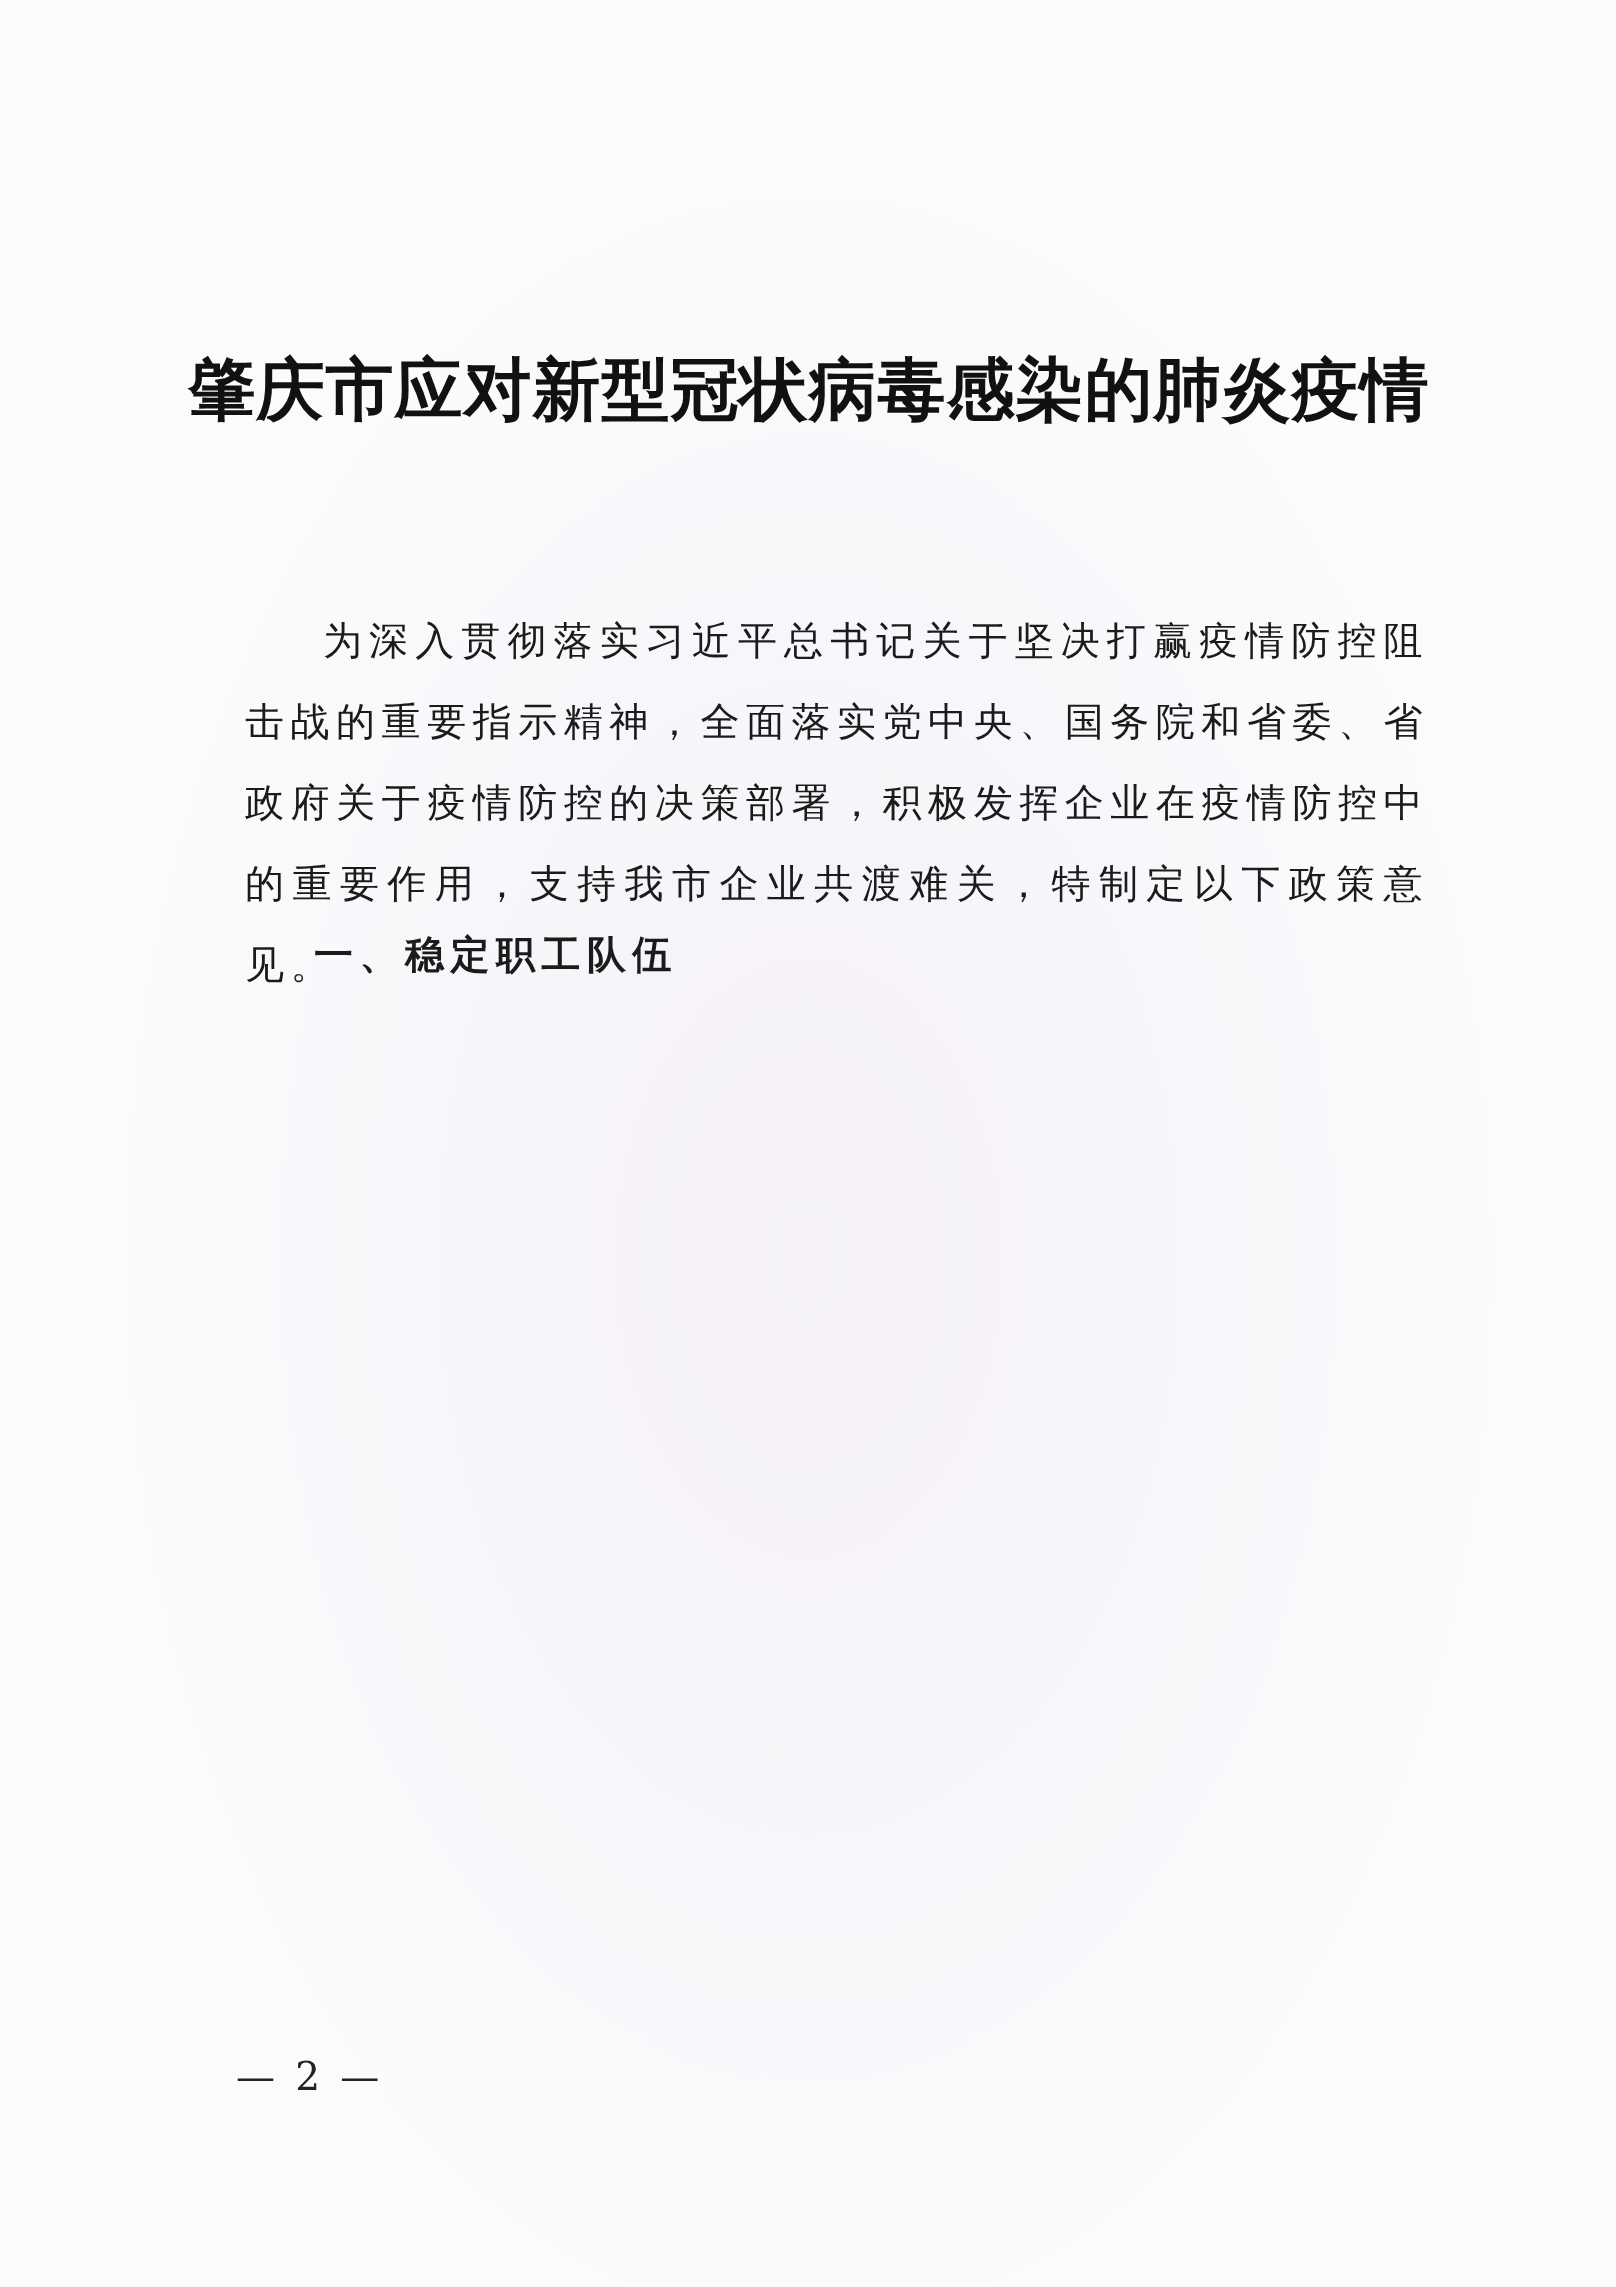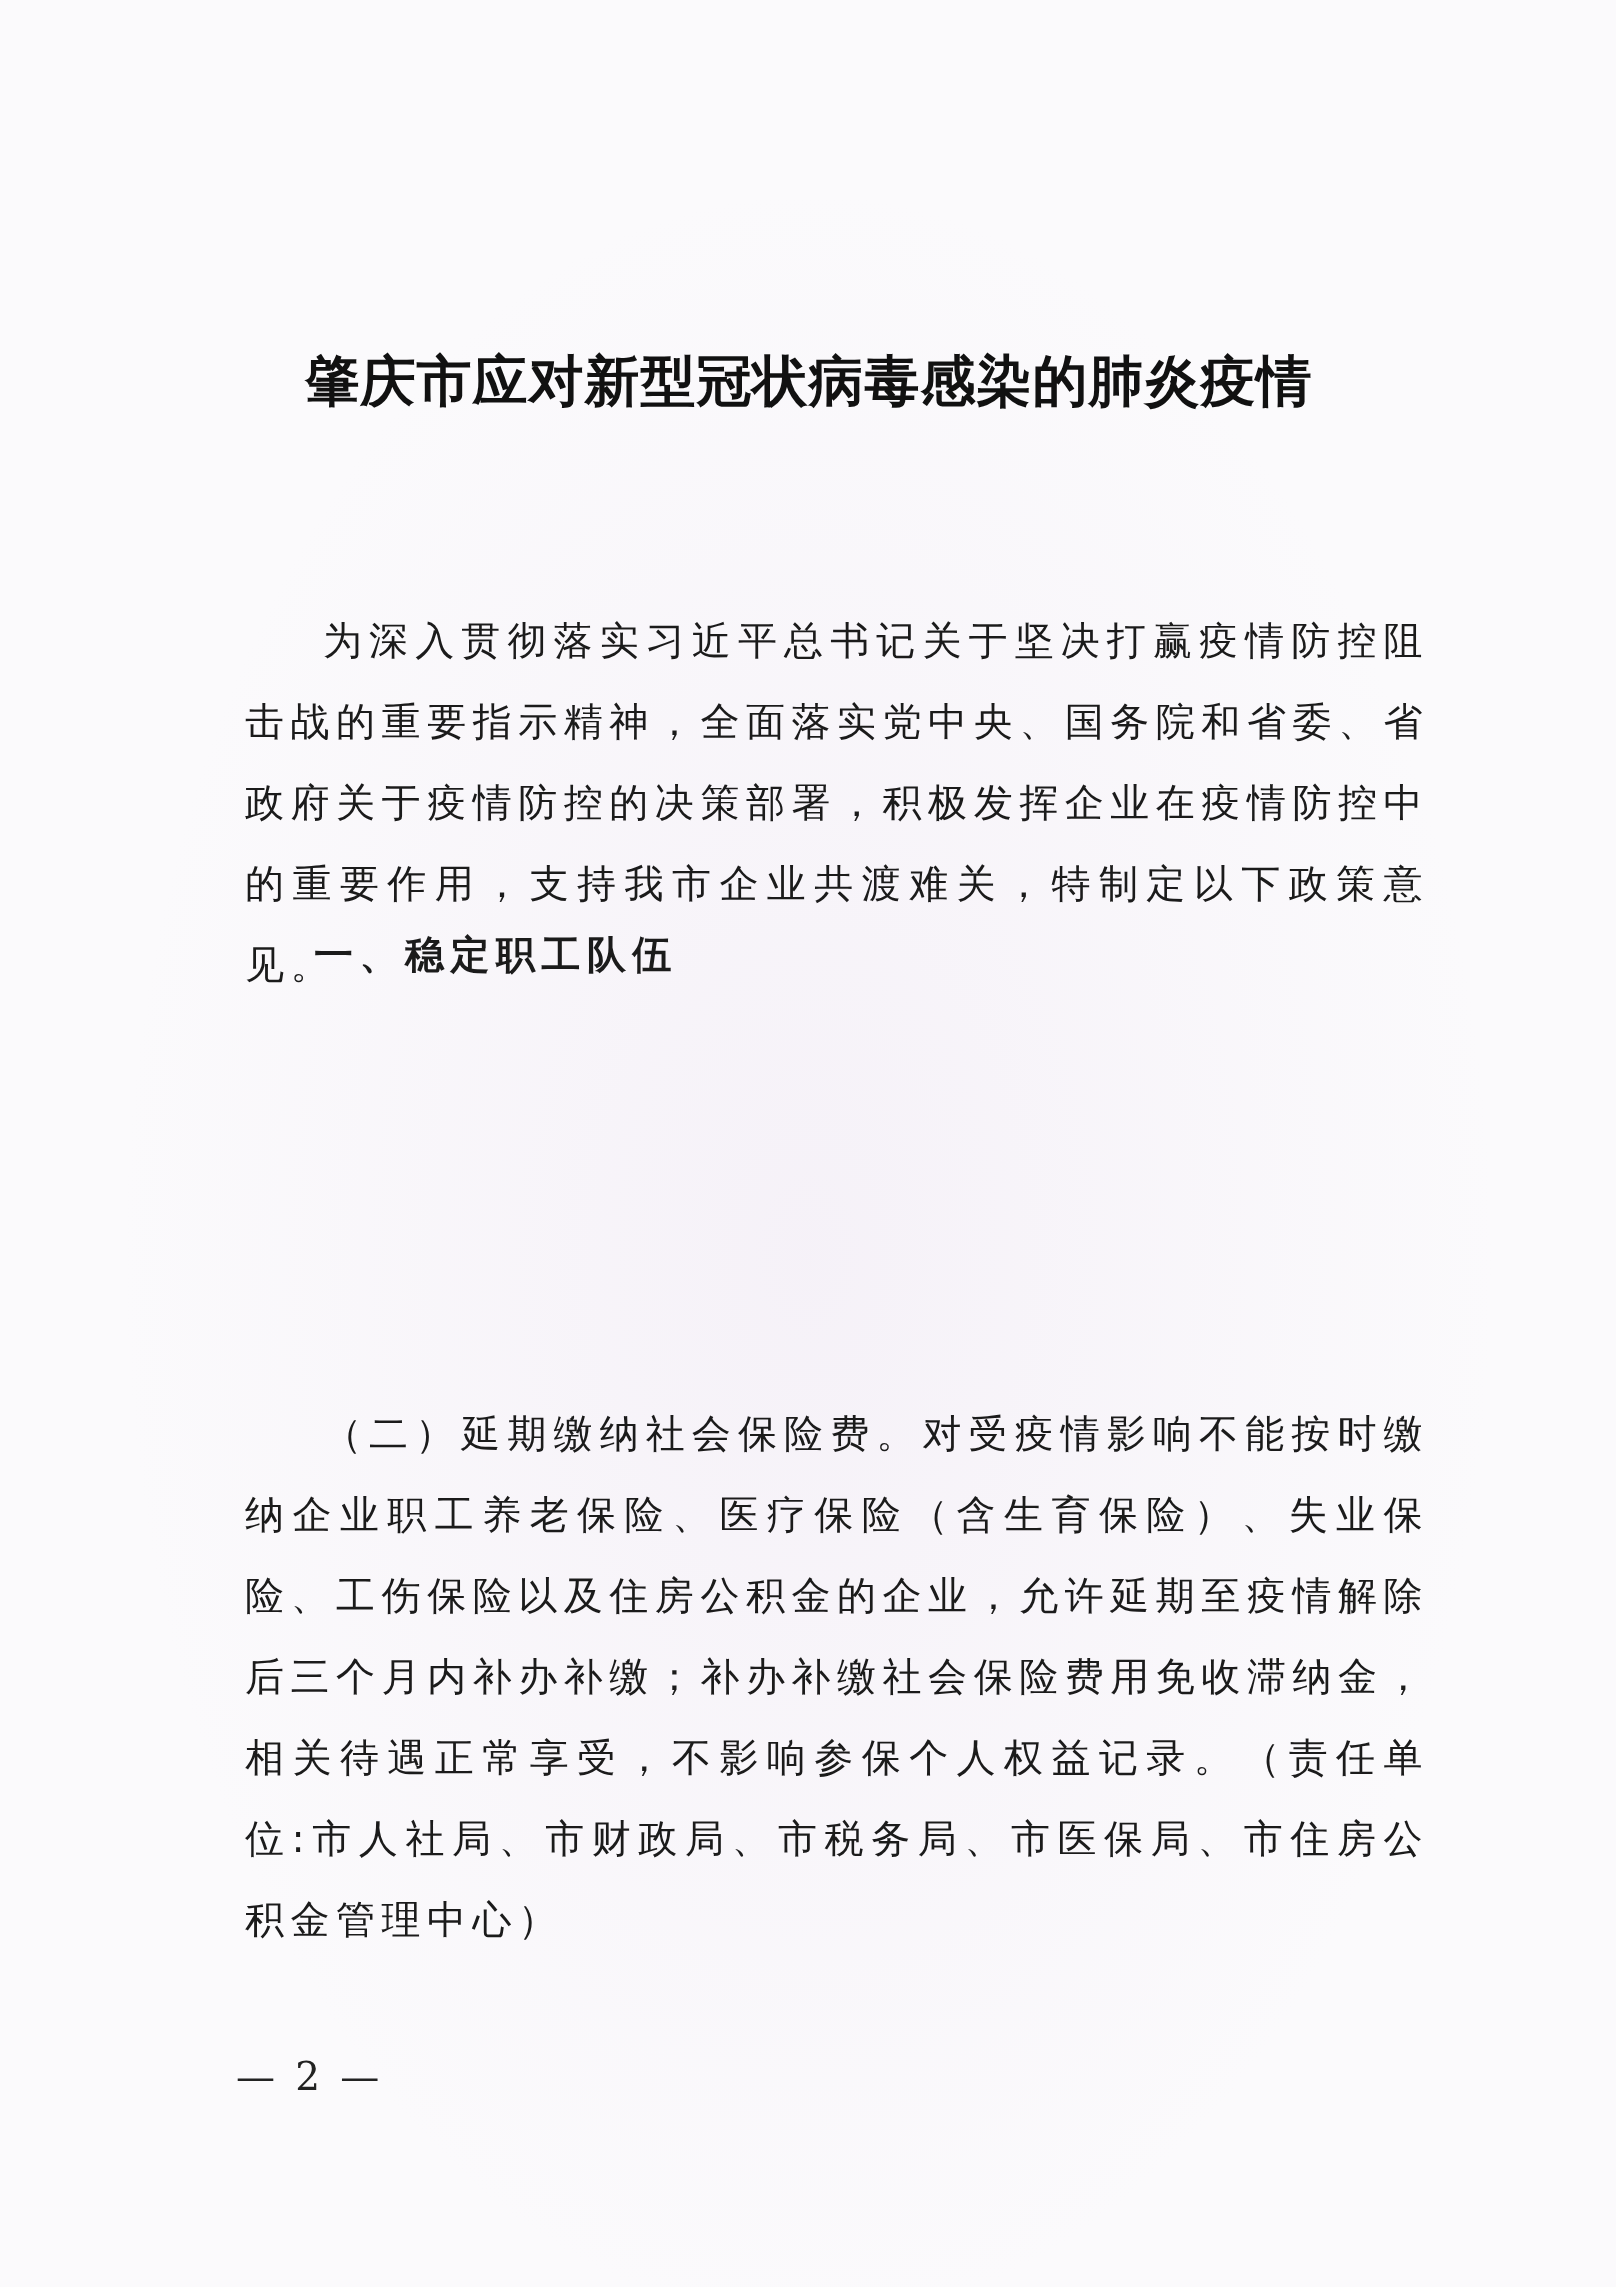--- a/index.html
+++ b/index.html
@@ -32,21 +32,21 @@
     white-space: nowrap;
     transform: scaleX(-1);
   }
   .title {
     position: absolute;
     left: 0;
     width: 1617px;
     text-align: center;
     font-family: "DejaVu Sans", sans-serif;
     font-weight: bold;
-    font-size: 55px;
+    font-size: 68px;
     letter-spacing: 1px;
     color: #111;
   }
   .title.l1 { top: 345px; }
   .title.l2 { top: 448px; }
   .body-text {
     position: absolute;
     left: 236px;
     width: 1202px;
     font-family: "DejaVu Sans", sans-serif;
@@ -94,20 +94,17 @@
 
   <div class="body-text intro">
     <p class="para">为深入贯彻落实习近平总书记关于坚决打赢疫情防控阻击战的重要指示精神，全面落实党中央、国务院和省委、省政府关于疫情防控的决策部署，积极发挥企业在疫情防控中的重要作用，支持我市企业共渡难关，特制定以下政策意见。</p>
   </div>
 
   <div class="body-text sec1-head">
     <p class="heading">一、稳定职工队伍</p>
   </div>
 
 
-  <div class="body-text p2">
-    <p class="para"><span class="subhead">（二）延期缴纳社会保险费。</span><span>对受疫情影响不能按时缴纳企业职工养老保险、医疗保险（含生育保险）、失业保险、工伤保险以及住房公积金的企业，允许延期至疫情解除后三个月内补办补缴；补办补缴社会保险费用免收滞纳金，相关待遇正常享受，不影响参保个人权益记录。（责任单位:市人社局、市财政局、市税务局、市医保局、市住房公积金管理中心）</span></p>
-  </div>
 
 
   <div class="page-num">— 2 —</div>
 </div>
 
 
 </body></html>

